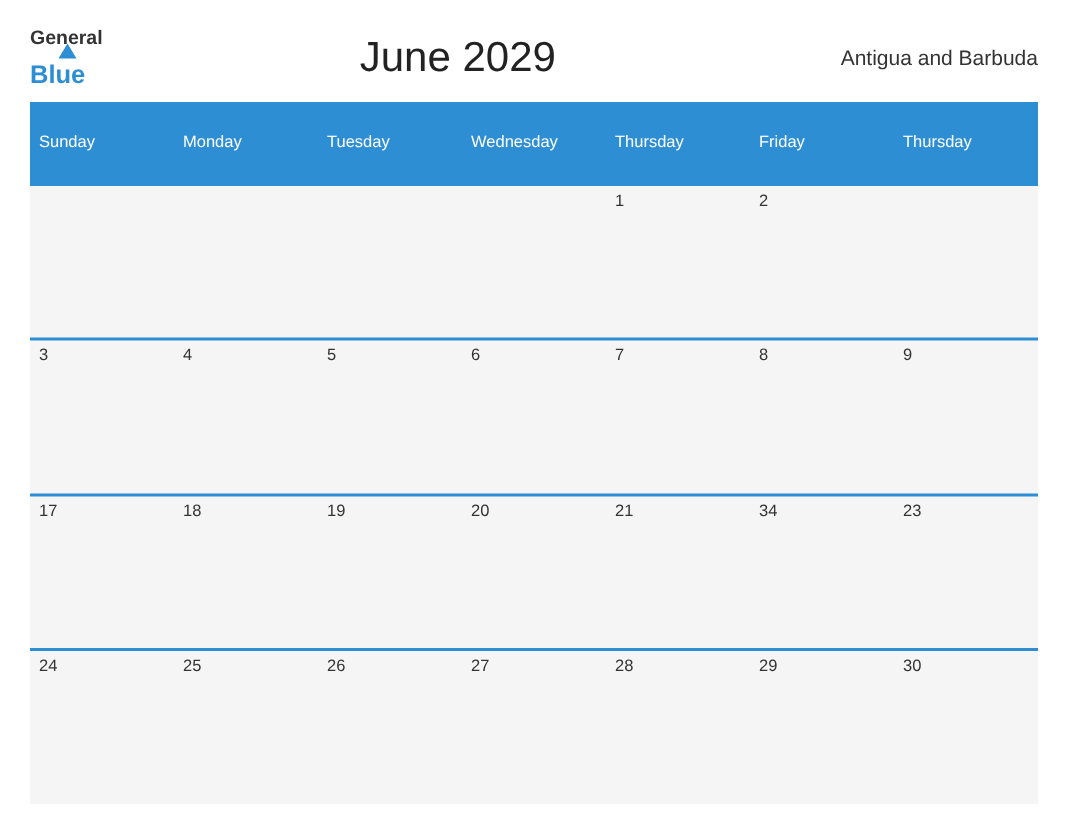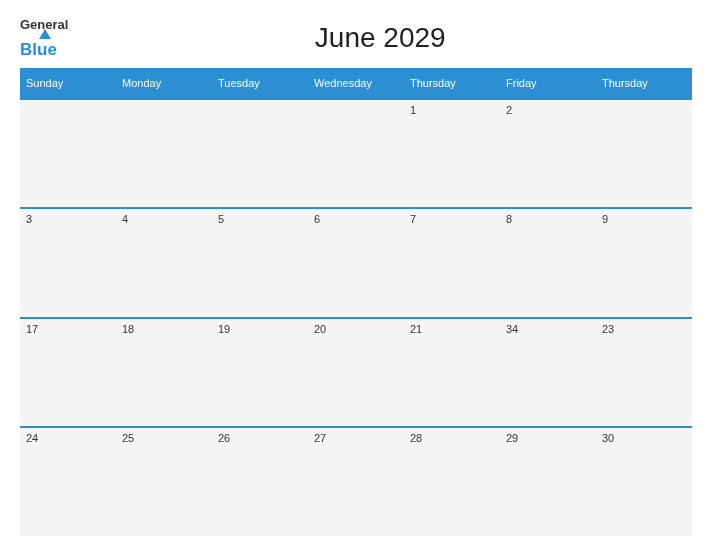--- a/index.html
+++ b/index.html
@@ -84,21 +84,21 @@
     }
 
     .calendar-table thead tr {
       background-color: #2e8ed4;
     }
 
     .calendar-table thead th {
       color: #fff;
       font-size: 11px;
       font-weight: normal;
-      padding: 9px 6px;
+      padding: 21px 6px;
       text-align: left;
       border: none;
     }
 
     .calendar-table tbody tr {
       border-top: 2px solid #2e8ed4;
     }
 
     .calendar-table tbody td {
       background: #f5f5f5;
@@ -123,20 +123,21 @@
 <div class="page">
   <div class="header">
     <div class="logo">
       <div class="logo-line1">
         <span class="logo-general">General</span>
         <span class="logo-flag"></span>
       </div>
       <span class="logo-blue">Blue</span>
     </div>
     <div class="calendar-title">June 2029</div>
+    <div class="country-name">Antigua and Barbuda</div>
   </div>
 
   <table class="calendar-table">
     <thead>
       <tr>
         <th>Sunday</th>
         <th>Monday</th>
         <th>Tuesday</th>
         <th>Wednesday</th>
         <th>Thursday</th>

